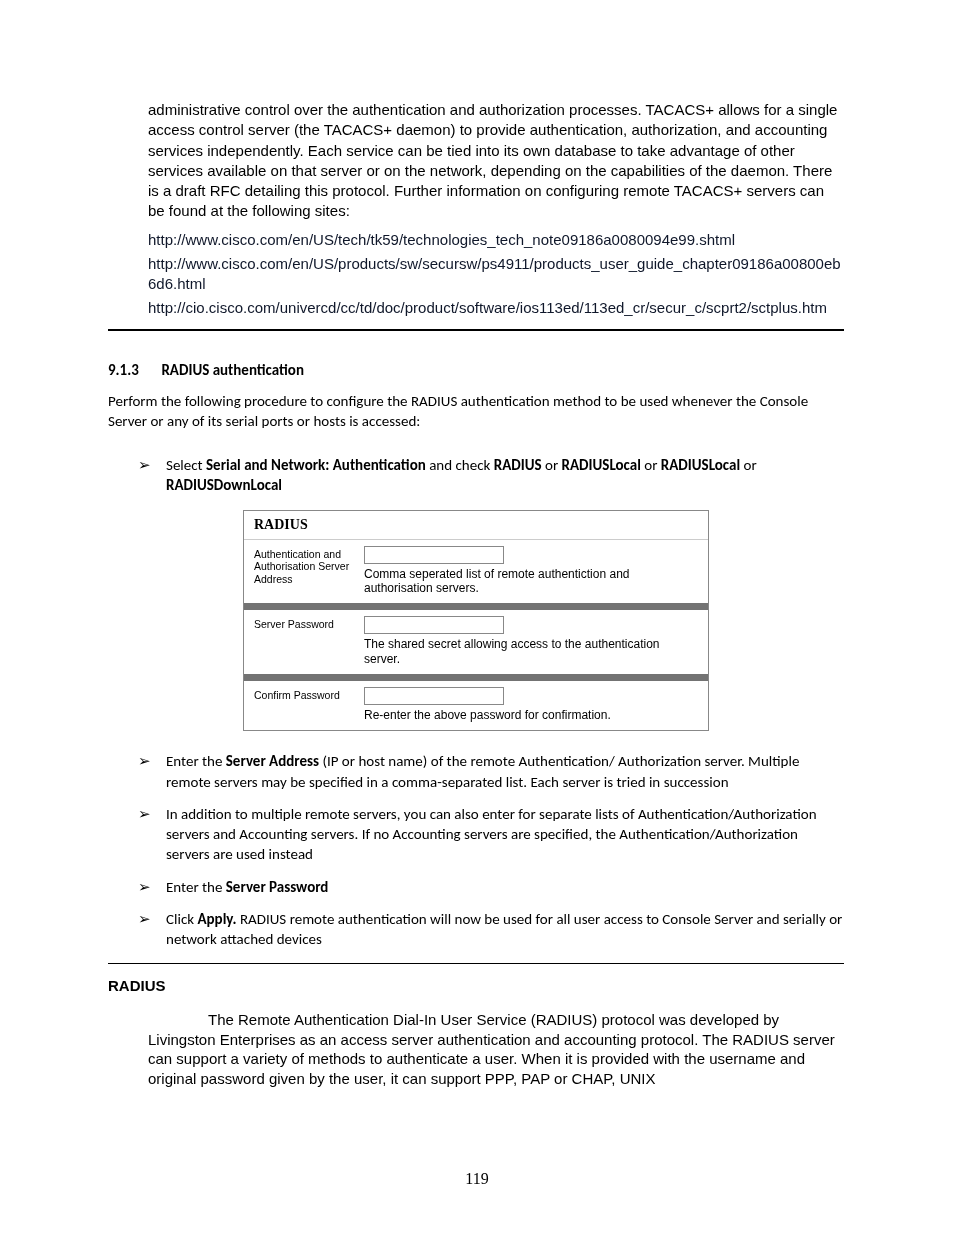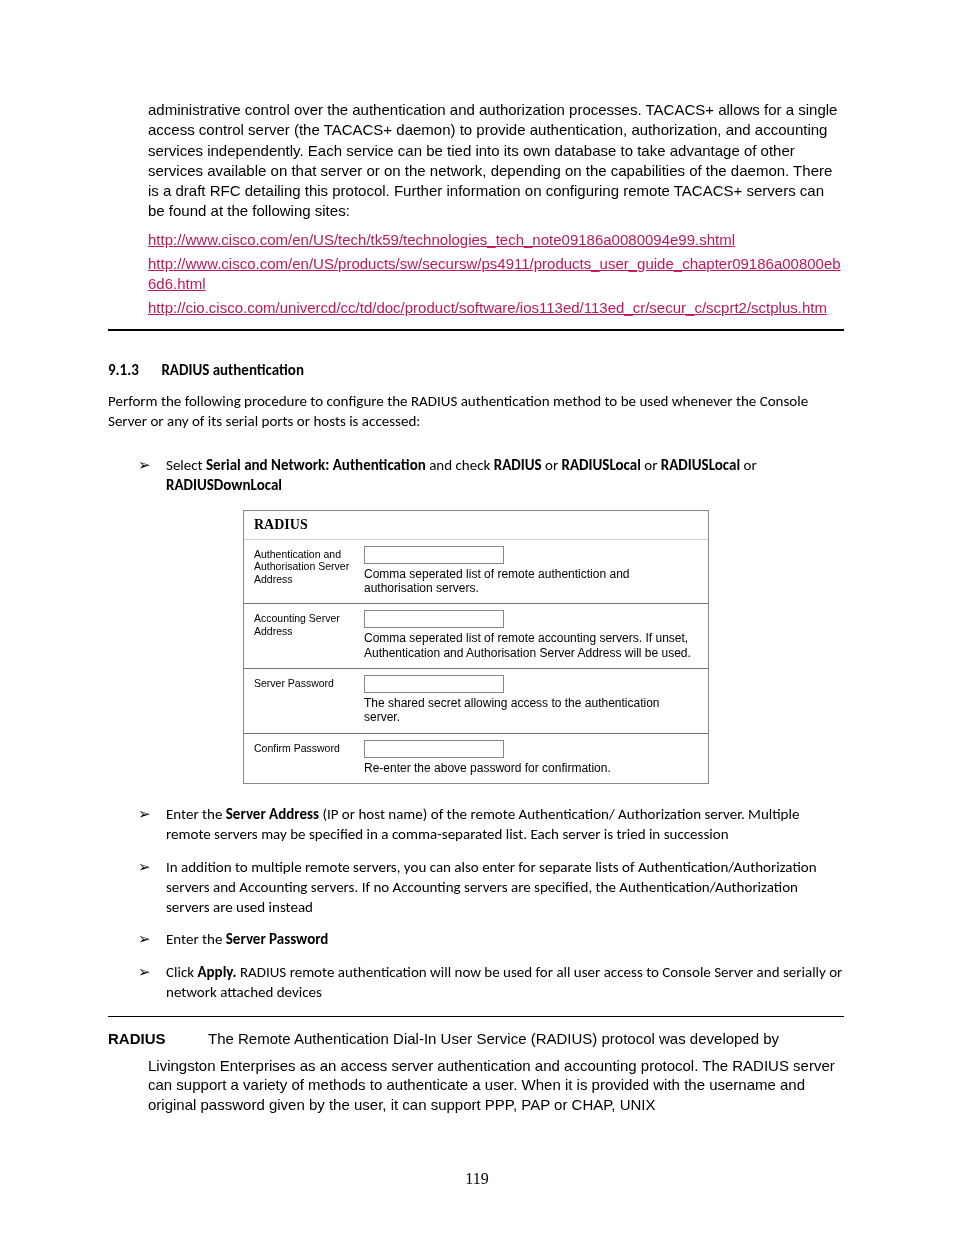--- a/index.html
+++ b/index.html
@@ -16,22 +16,21 @@
     box-sizing: border-box;
     position: relative;
   }
   .intro-para {
     font-size: 15px;
     line-height: 1.35;
     margin: 0 0 8px 40px;
   }
   .link {
     font-size: 15px;
-    text-decoration: underline;
-    color: #be185d;
+    color: #0f172a;
     display: block;
     margin: 4px 0 4px 40px;
     line-height: 1.35;
     word-break: break-all;
   }
   .hr-thick {
     border: none;
     border-top: 2px solid #000;
     margin: 10px 0 30px 0;
   }
@@ -89,21 +88,21 @@
   .radius-header {
     padding: 6px 10px;
     font-family: "Times New Roman", serif;
     font-weight: bold;
     font-size: 14px;
     border-bottom: 1px solid #ccc;
   }
   .radius-row {
     display: flex;
     padding: 6px 10px 8px 10px;
-    border-bottom: 1px solid #737373;
+    border-bottom: 7px solid #737373;
     align-items: flex-start;
   }
   .radius-row:last-child { border-bottom: none; }
   .radius-label {
     width: 110px;
     flex-shrink: 0;
     font-size: 10.5px;
     line-height: 1.2;
     padding-top: 2px;
   }
@@ -134,24 +133,24 @@
     display: flex;
   }
   .def-term {
     width: 100px;
     flex-shrink: 0;
     font-weight: bold;
     padding-left: 0;
   }
   .def-body {
     flex: 1;
+    margin-top: 34px;
   }
   .def-cont {
     margin-left: 40px;
-    margin-top: 7px;
   }
   .page-num {
     position: absolute;
     bottom: 47px;
     left: 0;
     right: 0;
     text-align: center;
     font-family: "Times New Roman", serif;
     font-size: 16px;
   }
@@ -187,27 +186,20 @@
     <div class="radius-header">RADIUS</div>
 
     <div class="radius-row">
       <div class="radius-label">Authentication and Authorisation Server Address</div>
       <div class="radius-field">
         <div class="radius-input"></div>
         <div class="radius-hint">Comma seperated list of remote authentiction and authorisation servers.</div>
       </div>
     </div>
 
-    <div class="radius-row">
-      <div class="radius-label">Accounting Server Address</div>
-      <div class="radius-field">
-        <div class="radius-input"></div>
-        <div class="radius-hint">Comma seperated list of remote accounting servers. If unset, Authentication and Authorisation Server Address will be used.</div>
-      </div>
-    </div>
 
     <div class="radius-row">
       <div class="radius-label">Server Password</div>
       <div class="radius-field">
         <div class="radius-input"></div>
         <div class="radius-hint">The shared secret allowing access to the authentication server.</div>
       </div>
     </div>
 
     <div class="radius-row">

